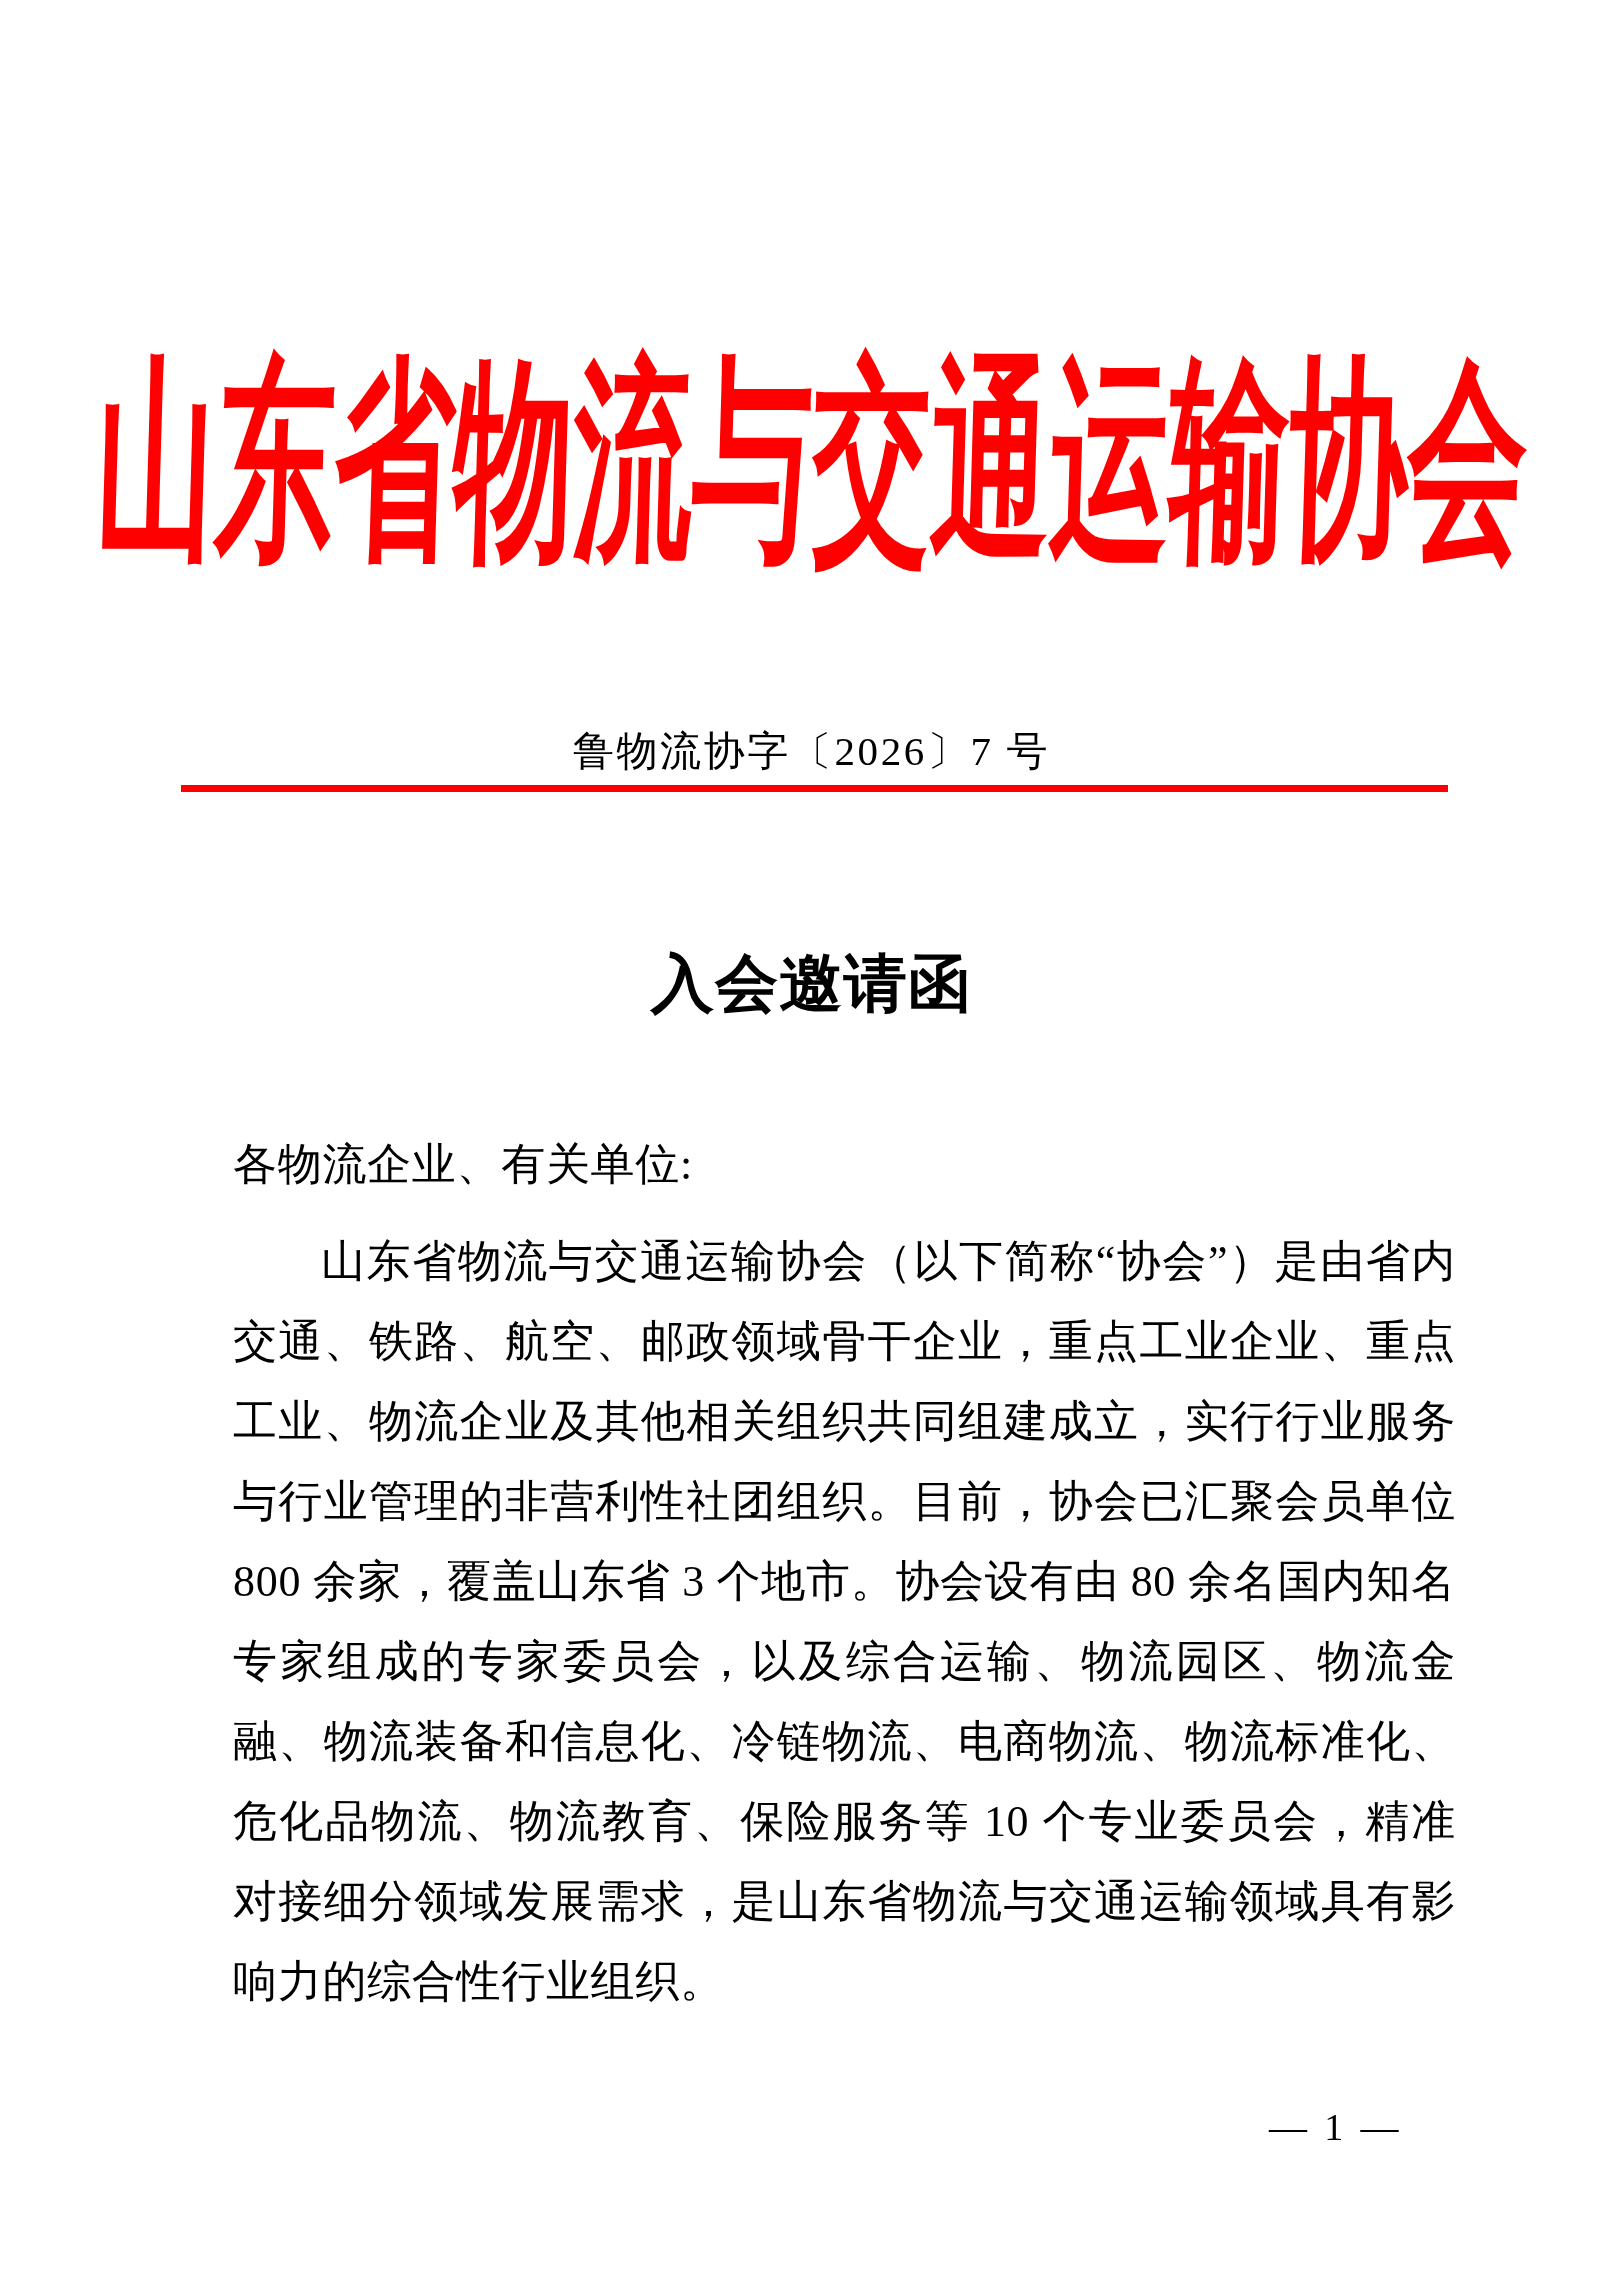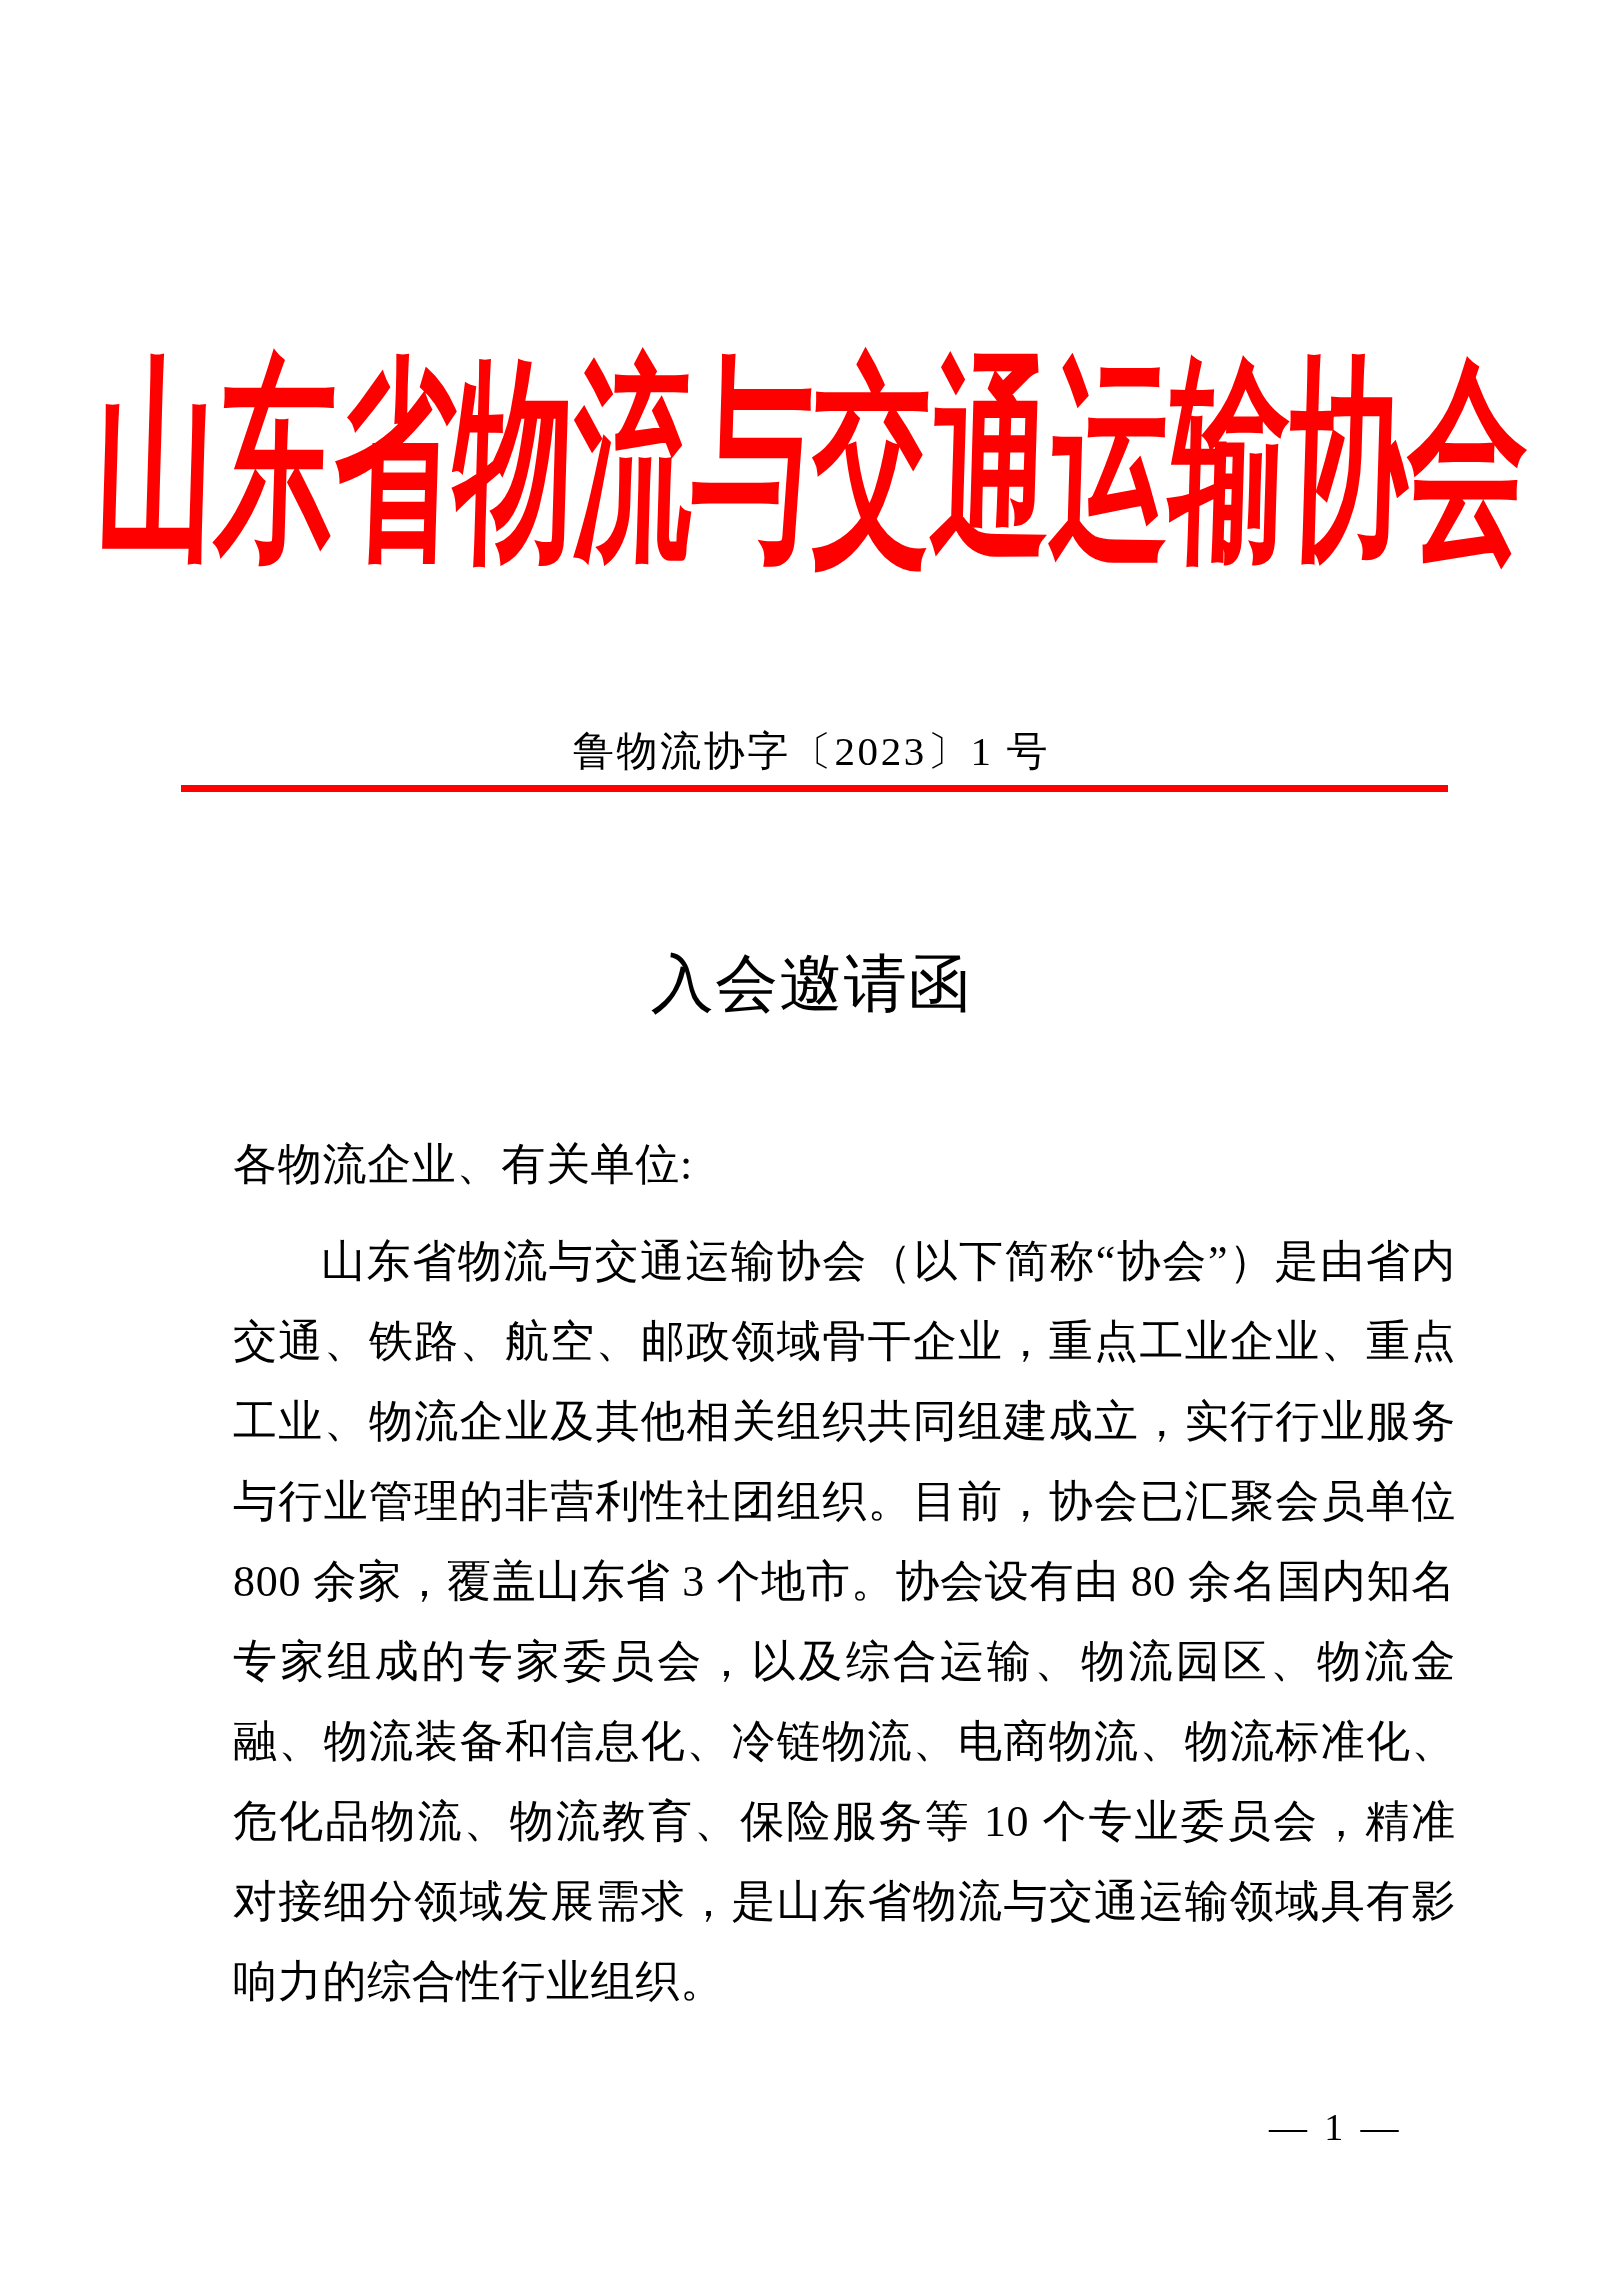--- a/index.html
+++ b/index.html
@@ -64,21 +64,21 @@
   }
   
   .doc-title{
     position:absolute;
     top:942px;
     left:0;
     width:100%;
     text-align:center;
     font-size:63px;
     line-height:85px;
-    font-weight:normal;
+    font-weight:bold;
     letter-spacing:1.3px;
     color:var(--ink);
     white-space:nowrap;
   }
   
   .body-text{
     position:absolute;
     top:1108px;
     left:216px;
     width:1257px;
@@ -109,21 +109,21 @@
 </style>
 </head>
 <body>
 
 <div class="page">
 
   <div class="masthead">
     <span class="stretch">山东省物流与交通运输协会</span>
   </div>
 
-  <div class="doc-number">鲁物流协字〔2023〕1 号</div>
+  <div class="doc-number">鲁物流协字〔2026〕7 号</div>
 
   <div class="red-rule"></div>
 
   <div class="doc-title">入会邀请函</div>
 
   <div class="body-text">
     <p>各物流企业、有关单位:</p>
     <p class="indent">山东省物流与交通运输协会（以下简称“协会”）是由省内交通、铁路、航空、邮政领域骨干企业，重点工业企业、重点工业、物流企业及其他相关组织共同组建成立，实行行业服务与行业管理的非营利性社团组织。目前，协会已汇聚会员单位 800 余家，覆盖山东省 3 个地市。协会设有由 80 余名国内知名专家组成的专家委员会，以及综合运输、物流园区、物流金融、物流装备和信息化、冷链物流、电商物流、物流标准化、危化品物流、物流教育、保险服务等 10 个专业委员会，精准对接细分领域发展需求，是山东省物流与交通运输领域具有影响力的综合性行业组织。</p>
   </div>
 

